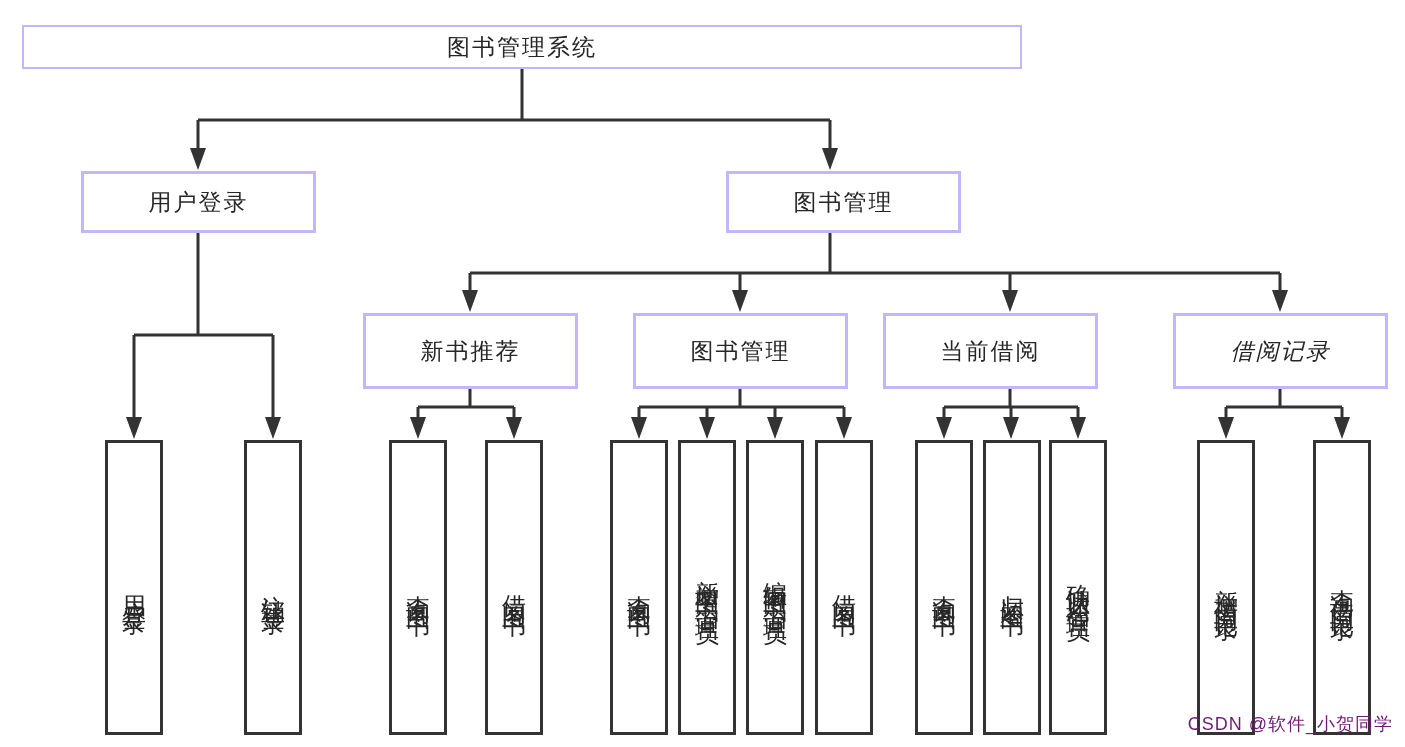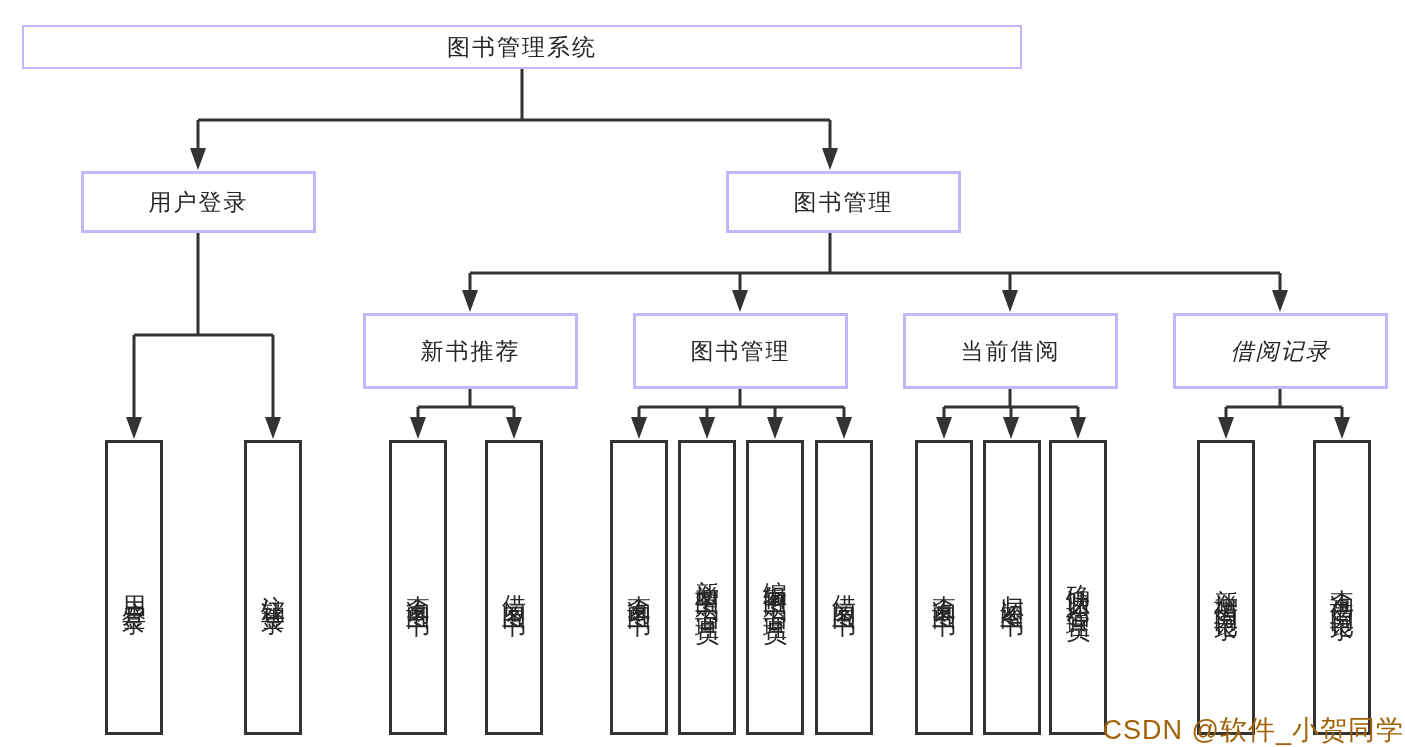--- a/index.html
+++ b/index.html
@@ -54,24 +54,24 @@
     text-orientation: mixed;
     font-size: 24px;
     line-height: 1;
     letter-spacing: 6px;
     color: #262626;
     white-space: nowrap;
   }
   .watermark {
     position: absolute;
     top: 712px;
-    right: 1px;
-    font-size: 27px;
+    right: 12px;
+    font-size: 18px;
     letter-spacing: 1px;
-    color: #a16207;
+    color: #701a75;
     z-index: 10;
     white-space: nowrap;
   }
 </style>
 </head>
 <body>
 
 <div class="canvas">
 
   <svg class="wires" viewBox="0 0 1405 747" xmlns="http://www.w3.org/2000/svg">
@@ -127,21 +127,21 @@
   <div class="node lvl2" style="left:712px;margin-left:14px;">
     <span>图书管理</span>
   </div>
 
   <div class="node lvl3" style="left:363px;">
     <span>新书推荐</span>
   </div>
   <div class="node lvl3" style="left:633px;">
     <span>图书管理</span>
   </div>
-  <div class="node lvl3" style="left:903px;">
+  <div class="node lvl3" style="left:883px;">
     <span>当前借阅</span>
   </div>
   <div class="node lvl3" style="left:1173px;font-style:italic;">
     <span>借阅记录</span>
   </div>
 
   <div class="vnode" style="left:105px;">
     <span class="vlabel">用户登录</span>
   </div>
   <div class="vnode" style="left:244px;">

